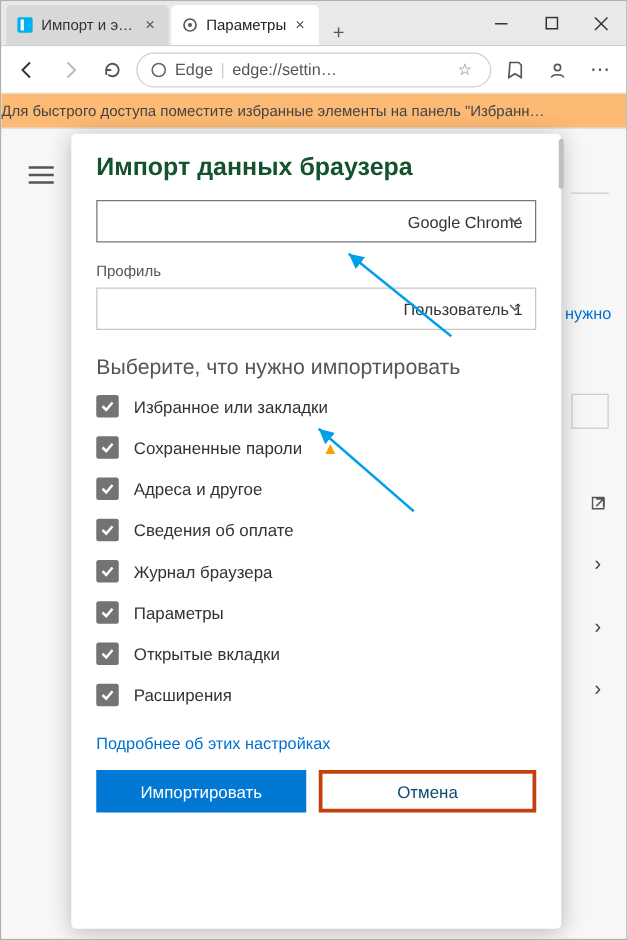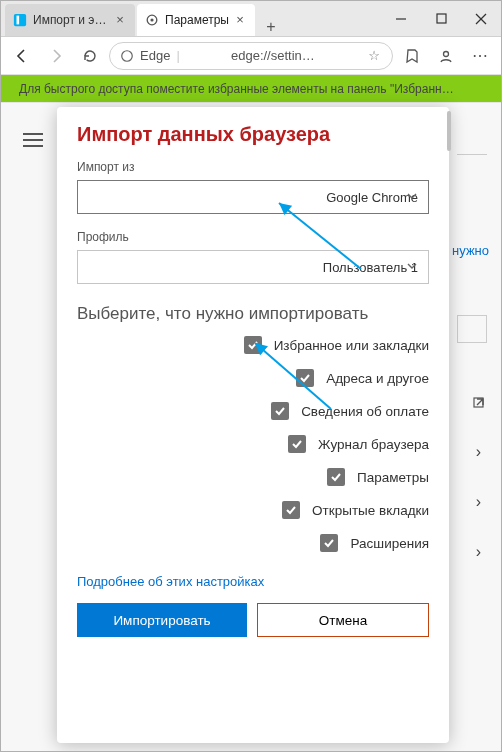--- a/index.html
+++ b/index.html
@@ -12,63 +12,63 @@
   .tab.inactive { background: #d8d8d8; color: #333; }
   .tab.active { background: #fff; color: #222; }
   .tab .favicon { width: 14px; height: 14px; margin-right: 6px; display: inline-flex; align-items: center; justify-content: center; font-size: 12px; }
   .tab .label { white-space: nowrap; overflow: hidden; text-overflow: ellipsis; flex: 1; }
   .tab .close { width: 14px; height: 14px; margin-left: 4px; color: #555; font-size: 13px; line-height: 14px; text-align: center; }
   .newtab { width: 28px; display: flex; align-items: center; justify-content: center; font-size: 16px; color: #555; cursor: pointer; }
   .wincontrols { display: flex; }
   .winbtn { width: 40px; display: flex; align-items: center; justify-content: center; color: #333; cursor: pointer; }
 
   
-  .addrrow { height: 38px; background: #fff; display: flex; align-items: center; padding: 0 6px; gap: 4px; border-bottom: 1px solid #e0e0e0; text-align: center; }
+  .addrrow { height: 38px; background: #fff; display: flex; align-items: center; padding: 0 6px; gap: 4px; border-bottom: 1px solid #e0e0e0; }
   .navbtn { width: 30px; height: 30px; display: flex; align-items: center; justify-content: center; color: #555; cursor: pointer; border-radius: 3px; }
   .navbtn.disabled { color: #bbb; }
   .addrbox { flex: 1; height: 28px; border: 1px solid #d0d0d0; border-radius: 14px; display: flex; align-items: center; padding: 0 10px; font-size: 13px; color: #555; gap: 6px; overflow: hidden; }
   .addrbox .edge-logo { width: 14px; height: 14px; }
   .addrbox .sep { color: #ccc; }
   .addrbox .addr { white-space: nowrap; overflow: hidden; text-overflow: ellipsis; flex: 1; }
   .addrbox .star { width: 16px; color: #777; }
 
   
-  .bookbar { height: 28px; background: #84cc16; font-size: 12px; color: #444; padding: 0 18px; display: flex; align-items: center; border-bottom: 1px solid #e5e5e5; white-space: nowrap; overflow: hidden; }
+  .bookbar { height: 28px; background: #fdba74; font-size: 12px; color: #444; padding: 0 0; display: flex; align-items: center; border-bottom: 1px solid #e5e5e5; white-space: nowrap; overflow: hidden; }
 
   
   .page-bg { position: absolute; top: 104px; left: 0; right: 0; bottom: 0; background: #f7f7f7; }
   .menu-icon { position: absolute; top: 28px; left: 22px; width: 20px; height: 14px; }
   .menu-icon span { display:block; height:2px; background:#555; margin-bottom:4px; }
   .page-bg .profile-link { position:absolute; top: 138px; right: 12px; font-size: 13px; color: #0070d0; }
   .page-bg .ext-icon { position:absolute; top: 290px; right: 14px; color:#555; }
   .page-bg .chev { position:absolute; right: 20px; font-size: 16px; color:#444; }
   .page-bg .chev.c1 { top: 338px; }
   .page-bg .chev.c2 { top: 388px; }
   .page-bg .chev.c3 { top: 438px; }
   .page-bg .box-outline { position:absolute; top: 210px; right: 14px; width: 30px; height: 28px; border:1px solid #ccc; }
   .page-bg .box-outline2 { position:absolute; top: 30px; right: 14px; width: 30px; height: 20px; border-bottom:1px solid #ccc; }
 
   
   .modal { position: absolute; top: 106px; left: 56px; width: 392px; height: 636px; background: #fff; box-shadow: 0 2px 18px rgba(0,0,0,0.25); border-radius: 4px; padding: 16px 20px 0 20px; display: flex; flex-direction: column; }
-  .modal h1 { font-size: 20px; font-weight: 600; color: #b91c1c; margin-bottom: 14px; }
+  .modal h1 { font-size: 20px; font-weight: 600; color: #14532d; margin-bottom: 14px; }
   .modal .field-label { font-size: 12px; color: #555; margin-bottom: 6px; }
   .select { height: 34px; border: 1px solid #777; display: flex; align-items: center; padding: 0 10px; font-size: 13px; color: #333; margin-bottom: 16px; position: relative; cursor: pointer; justify-content: flex-end; }
   .select.light { border-color: #c5c5c5; }
   .select .chev-down { position: absolute; right: 10px; color: #666; }
   .section-label { font-size: 17px; color: #555; margin: 4px 0 12px 0; }
-  .checklist { display: flex; flex-direction: column; gap: 15px; align-items: flex-end; }
+  .checklist { display: flex; flex-direction: column; gap: 15px; }
   .checkrow { display: flex; align-items: center; gap: 12px; font-size: 13.5px; color: #333; }
   .checkbox { width: 18px; height: 18px; border-radius: 2px; background: #737373; display: flex; align-items: center; justify-content: center; cursor: pointer; }
   .checkbox svg { width: 12px; height: 12px; }
   .warn { color: #f0a500; margin-left: 4px; }
   .learnmore { font-size: 13px; color: #0070d0; margin-top: 22px; cursor: pointer; }
   .btnrow { display: flex; gap: 10px; margin-top: 14px; }
   .btn { flex: 1; height: 34px; display: flex; align-items: center; justify-content: center; font-size: 13.5px; cursor: pointer; }
   .btn.primary { background: #0078d4; color: #fff; }
-  .btn.secondary { background: #fff; border: 1px solid #c2410c; color: #000000; }
+  .btn.secondary { background: #fff; border: 3px solid #c2410c; color: #0c4a6e; }
   .scrollthumb { position:absolute; top: 110px; right: 50px; width: 4px; height: 40px; background:#c0c0c0; border-radius:2px; }
 
   
   .arrow { position: absolute; pointer-events: none; }
 </style>
 </head>
 <body>
 
 <div class="titlebar">
   <div class="tabs">
@@ -170,21 +170,20 @@
         <rect x="1" y="3" width="9" height="9" fill="none" stroke="#555" stroke-width="1.2"></rect>
       </svg></div>
   <div class="chev c1">›</div>
   <div class="chev c2">›</div>
   <div class="chev c3">›</div>
 </div>
 
 <div class="modal">
   <h1>Импорт данных браузера</h1>
 
-  <div class="field-label">Импорт из</div>
   <div class="select">
     <span>Google Chrome</span>
     <span class="chev-down"><svg width="12" height="12">
           <path d="M2 4 L6 8 L10 4" fill="none" stroke="#666" stroke-width="1.4"></path>
         </svg></span>
   </div>
 
   <div class="field-label">Профиль</div>
   <div class="select light">
     <span>Пользователь 1</span>
@@ -196,20 +195,29 @@
   <div class="section-label">Выберите, что нужно импортировать</div>
 
   <div class="checklist">
       <div class="checkrow">
         <span class="checkbox">
           <svg viewBox="0 0 12 12">
             <path d="M2 6 L5 9 L10 3" fill="none" stroke="#fff" stroke-width="2"></path>
           </svg>
         </span>
         <span>Избранное или закладки</span>
+      </div>
+      <div class="checkrow">
+        <span class="checkbox">
+          <svg viewBox="0 0 12 12">
+            <path d="M2 6 L5 9 L10 3" fill="none" stroke="#fff" stroke-width="2"></path>
+          </svg>
+        </span>
+        <span>Сохраненные пароли</span>
+        <span class="warn">▲</span>
       </div>
       <div class="checkrow">
         <span class="checkbox">
           <svg viewBox="0 0 12 12">
             <path d="M2 6 L5 9 L10 3" fill="none" stroke="#fff" stroke-width="2"></path>
           </svg>
         </span>
         <span>Адреса и другое</span>
       </div>
       <div class="checkrow">

